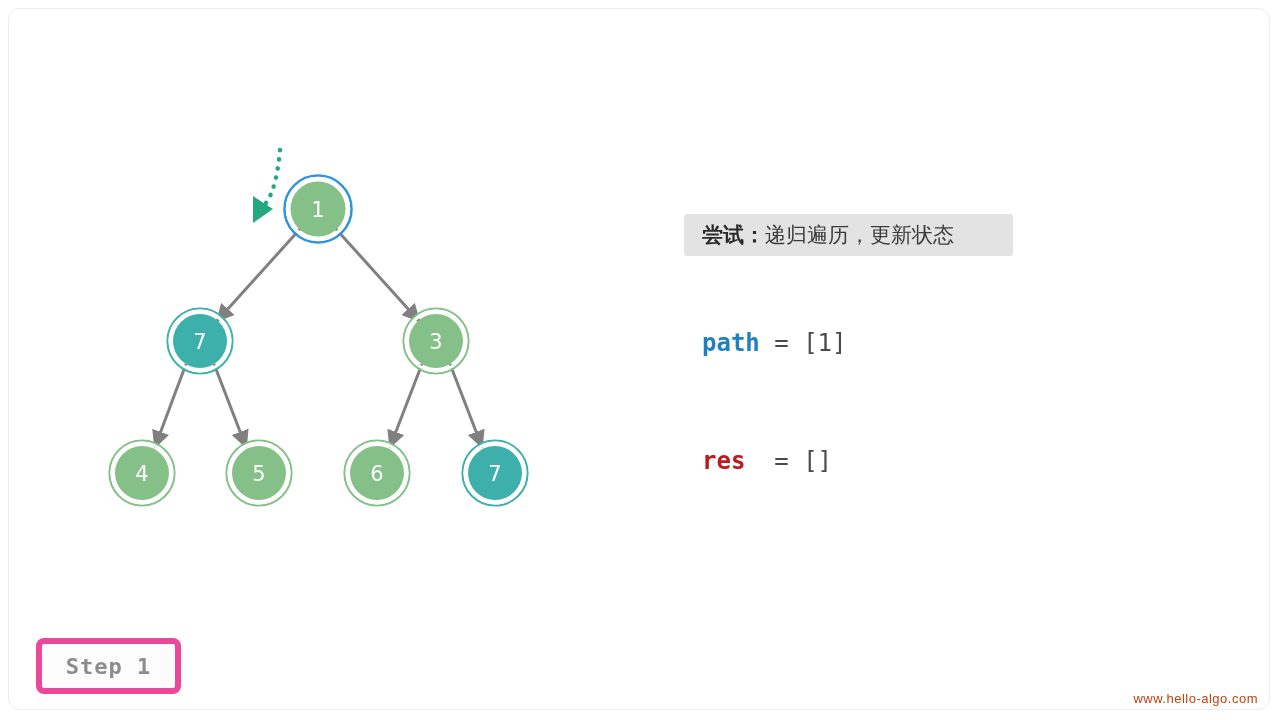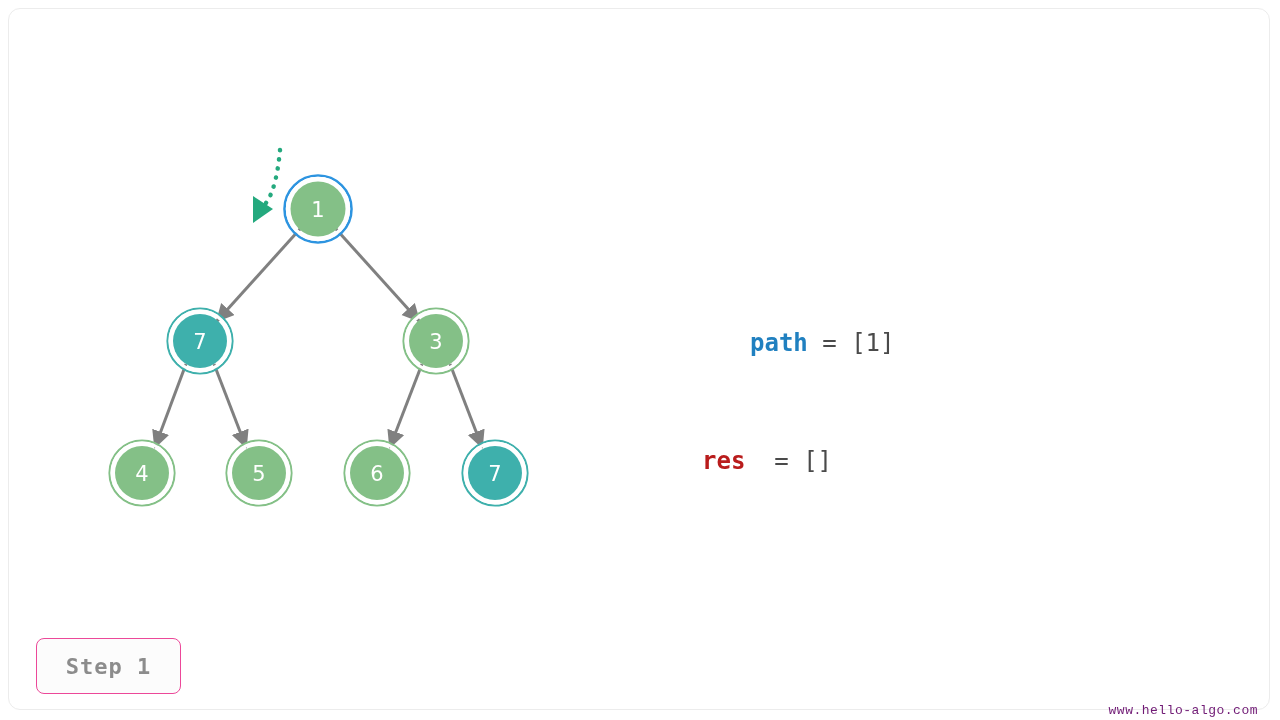--- a/index.html
+++ b/index.html
@@ -82,55 +82,55 @@
     font-size: 24px;
     color: #3c3c3c;
     white-space: pre;
     position: absolute;
     left: 18px;
   }
   .var-line.path { top: 115px; }
   .var-line.res  { top: 233px; }
 
   .var-name { font-weight: bold; }
-  .var-name.path-color { color: #2080c0; margin-left: 48px; }
+  .var-name.path-color { color: #2080c0; }
   .var-name.res-color  { color: #b91c1c; }
   .var-rest { color: #4a4a4a; }
 
   
   #step-badge {
     position: absolute;
     left: 36px;
     top: 638px;
     width: 145px;
     height: 56px;
     box-sizing: border-box;
-    border: 1px solid #ec4899;
+    border: 6px solid #ec4899;
     border-radius: 8px;
     background: #fcfcfc;
     display: flex;
     align-items: center;
     justify-content: center;
   }
   #step-badge span {
     font-family: "DejaVu Sans Mono", "Liberation Mono", monospace;
     font-size: 22px;
     font-weight: bold;
     color: #8c8c8c;
     letter-spacing: 1px;
   }
 
   
   #watermark {
     position: absolute;
     right: 22px;
-    bottom: 2px;
-    font-family: Liberation Mono, monospace;
+    bottom: 14px;
+    font-family: Liberation Sans, sans-serif;
     font-size: 13px;
-    color: #701a75;
+    color: #c2410c;
     letter-spacing: 0.5px;
   }
 </style>
 </head>
 <body>
 
 <div id="canvas">
 
   <div id="card"></div>
 
@@ -200,20 +200,23 @@
     <g>
       <circle cx="495" cy="473" r="32.5" fill="none" stroke="#3eb0ac" stroke-width="2.2"></circle>
       <circle cx="495" cy="473" r="30" fill="none" stroke="#ffffff" stroke-width="3.2"></circle>
       <circle cx="495" cy="473" r="27" fill="#3eb0ac"></circle>
       <text class="node-label" x="495" y="481" text-anchor="middle">7</text>
     </g>
   </svg>
 
   <div id="text-panel">
 
+    <div class="op-line highlight">
+      <span class="op-key">尝试：</span><span>递归遍历，更新状态</span>
+    </div>
 
 
     <div class="var-line path"><span class="var-name path-color">path</span><span class="var-rest"> = [1]</span></div>
 
     <div class="var-line res"><span class="var-name res-color">res</span><span class="var-rest">  = []</span></div>
   </div>
 
   <div id="step-badge">
     <span>Step 1</span>
   </div>

